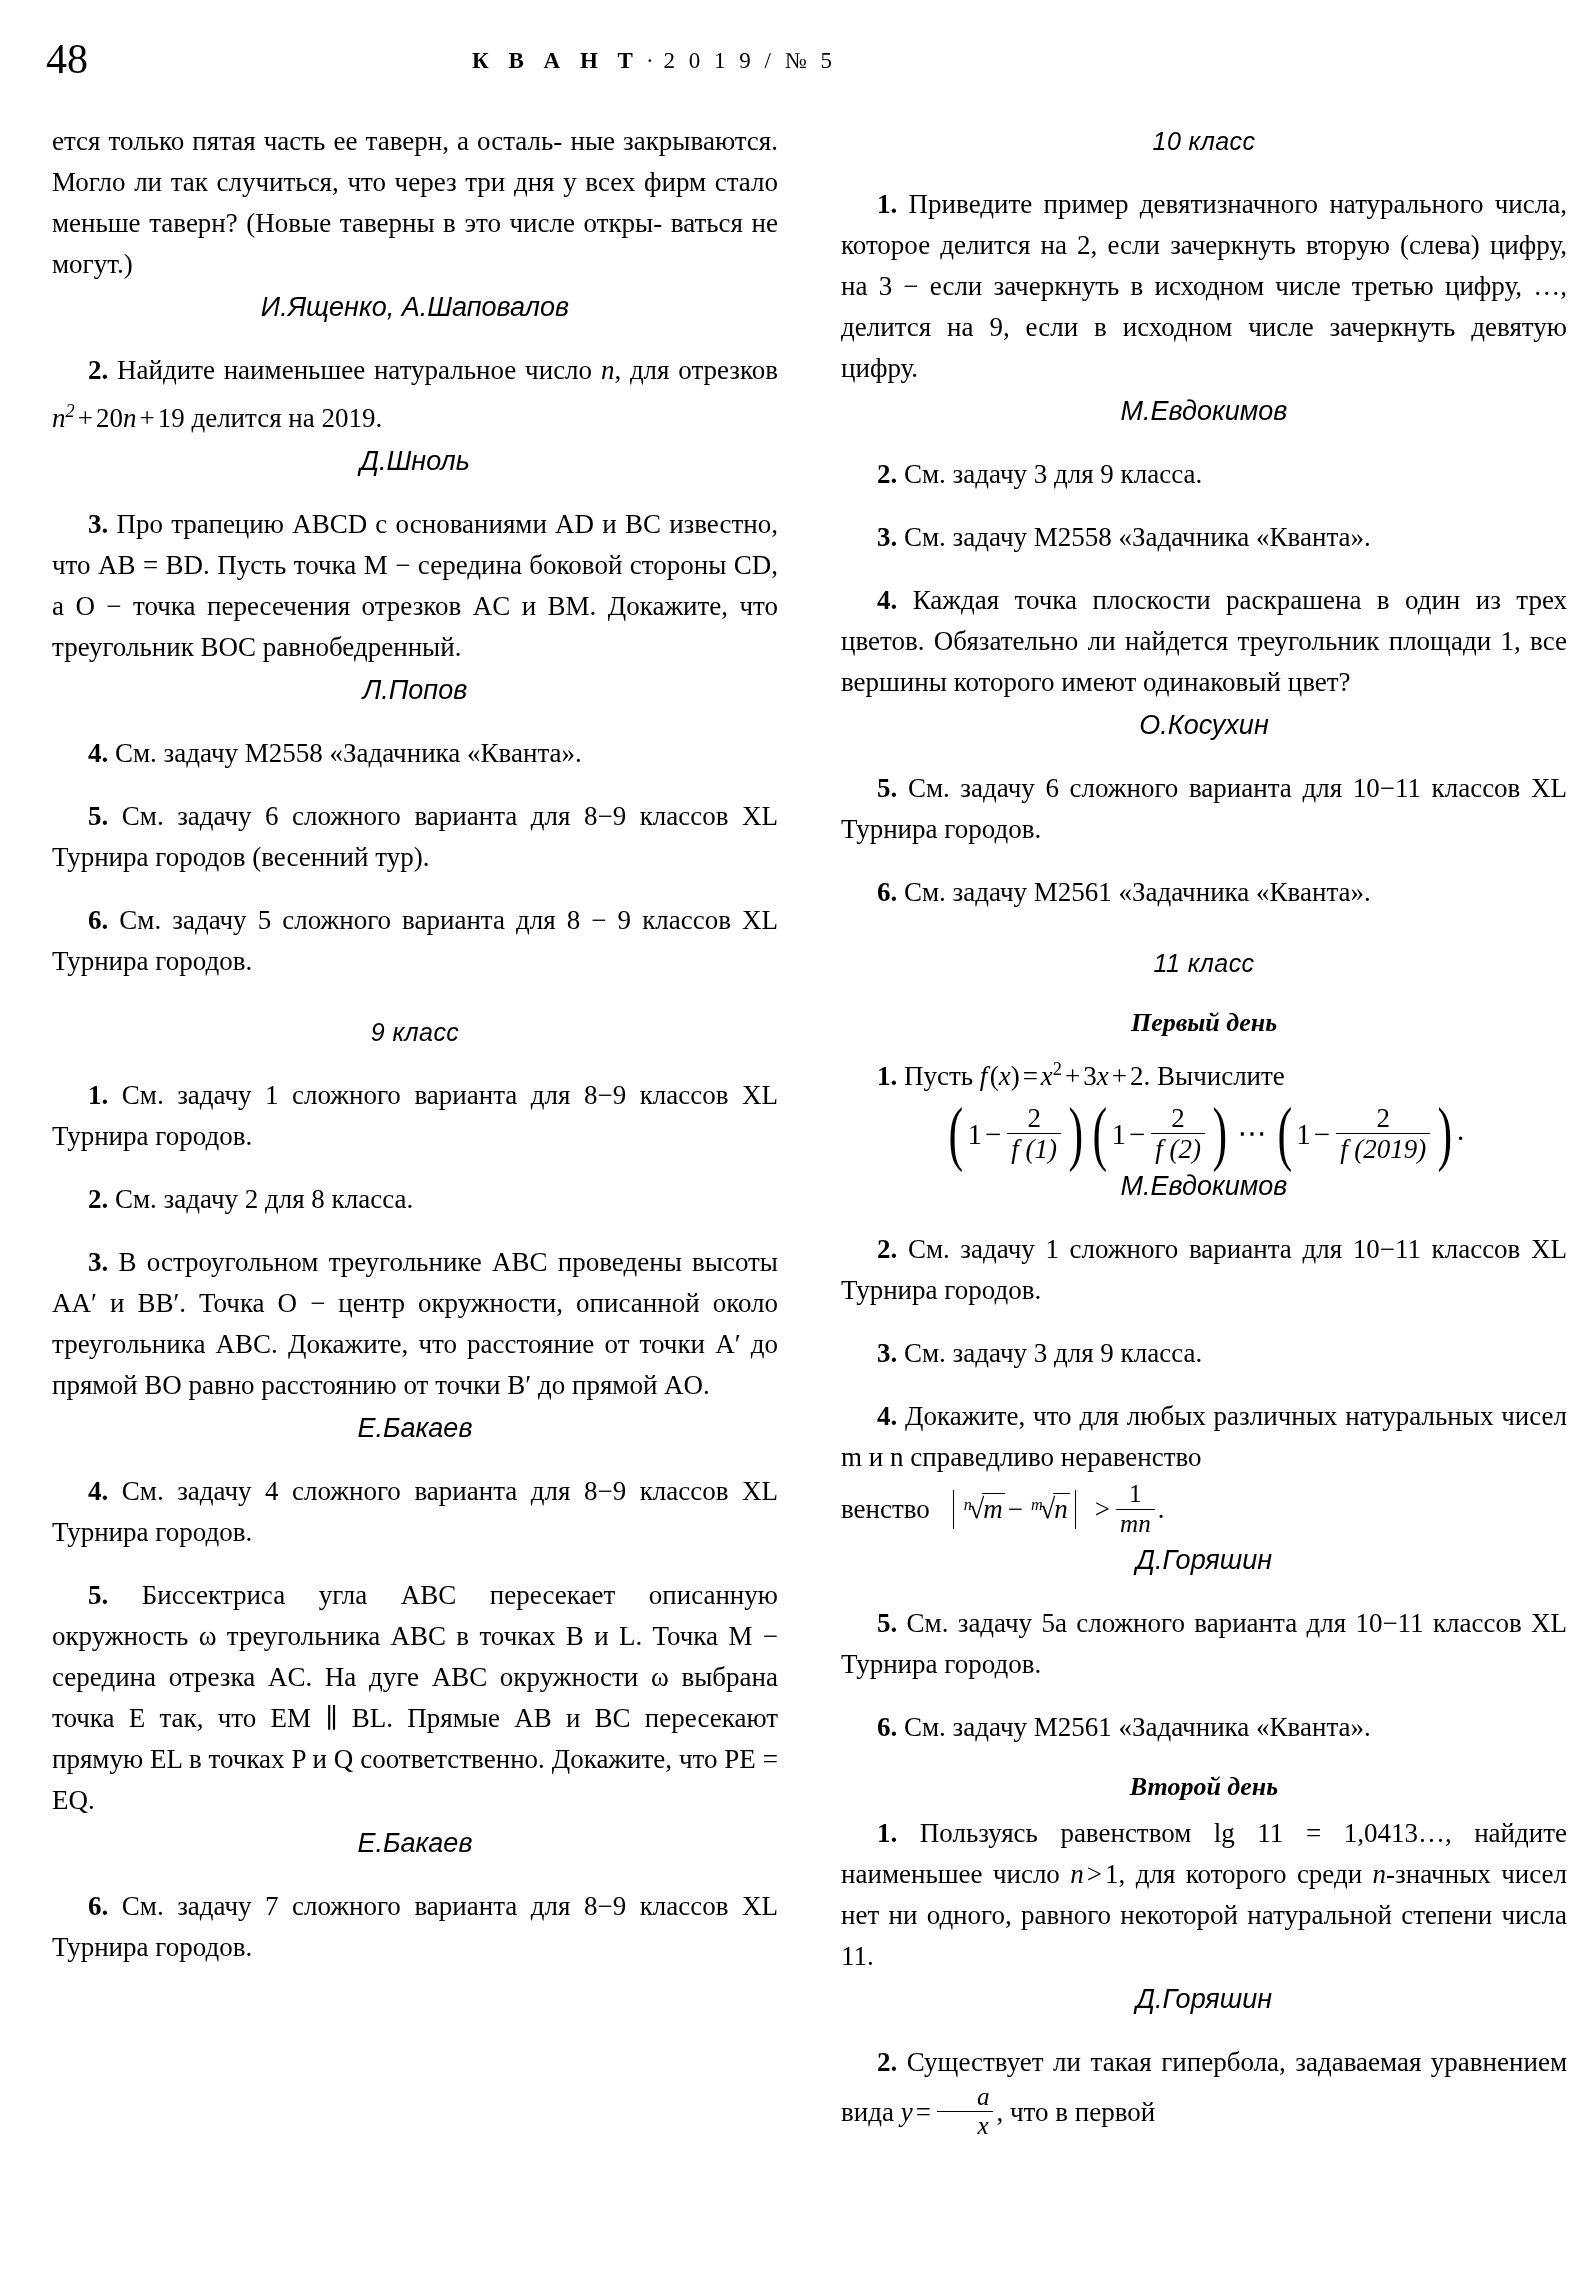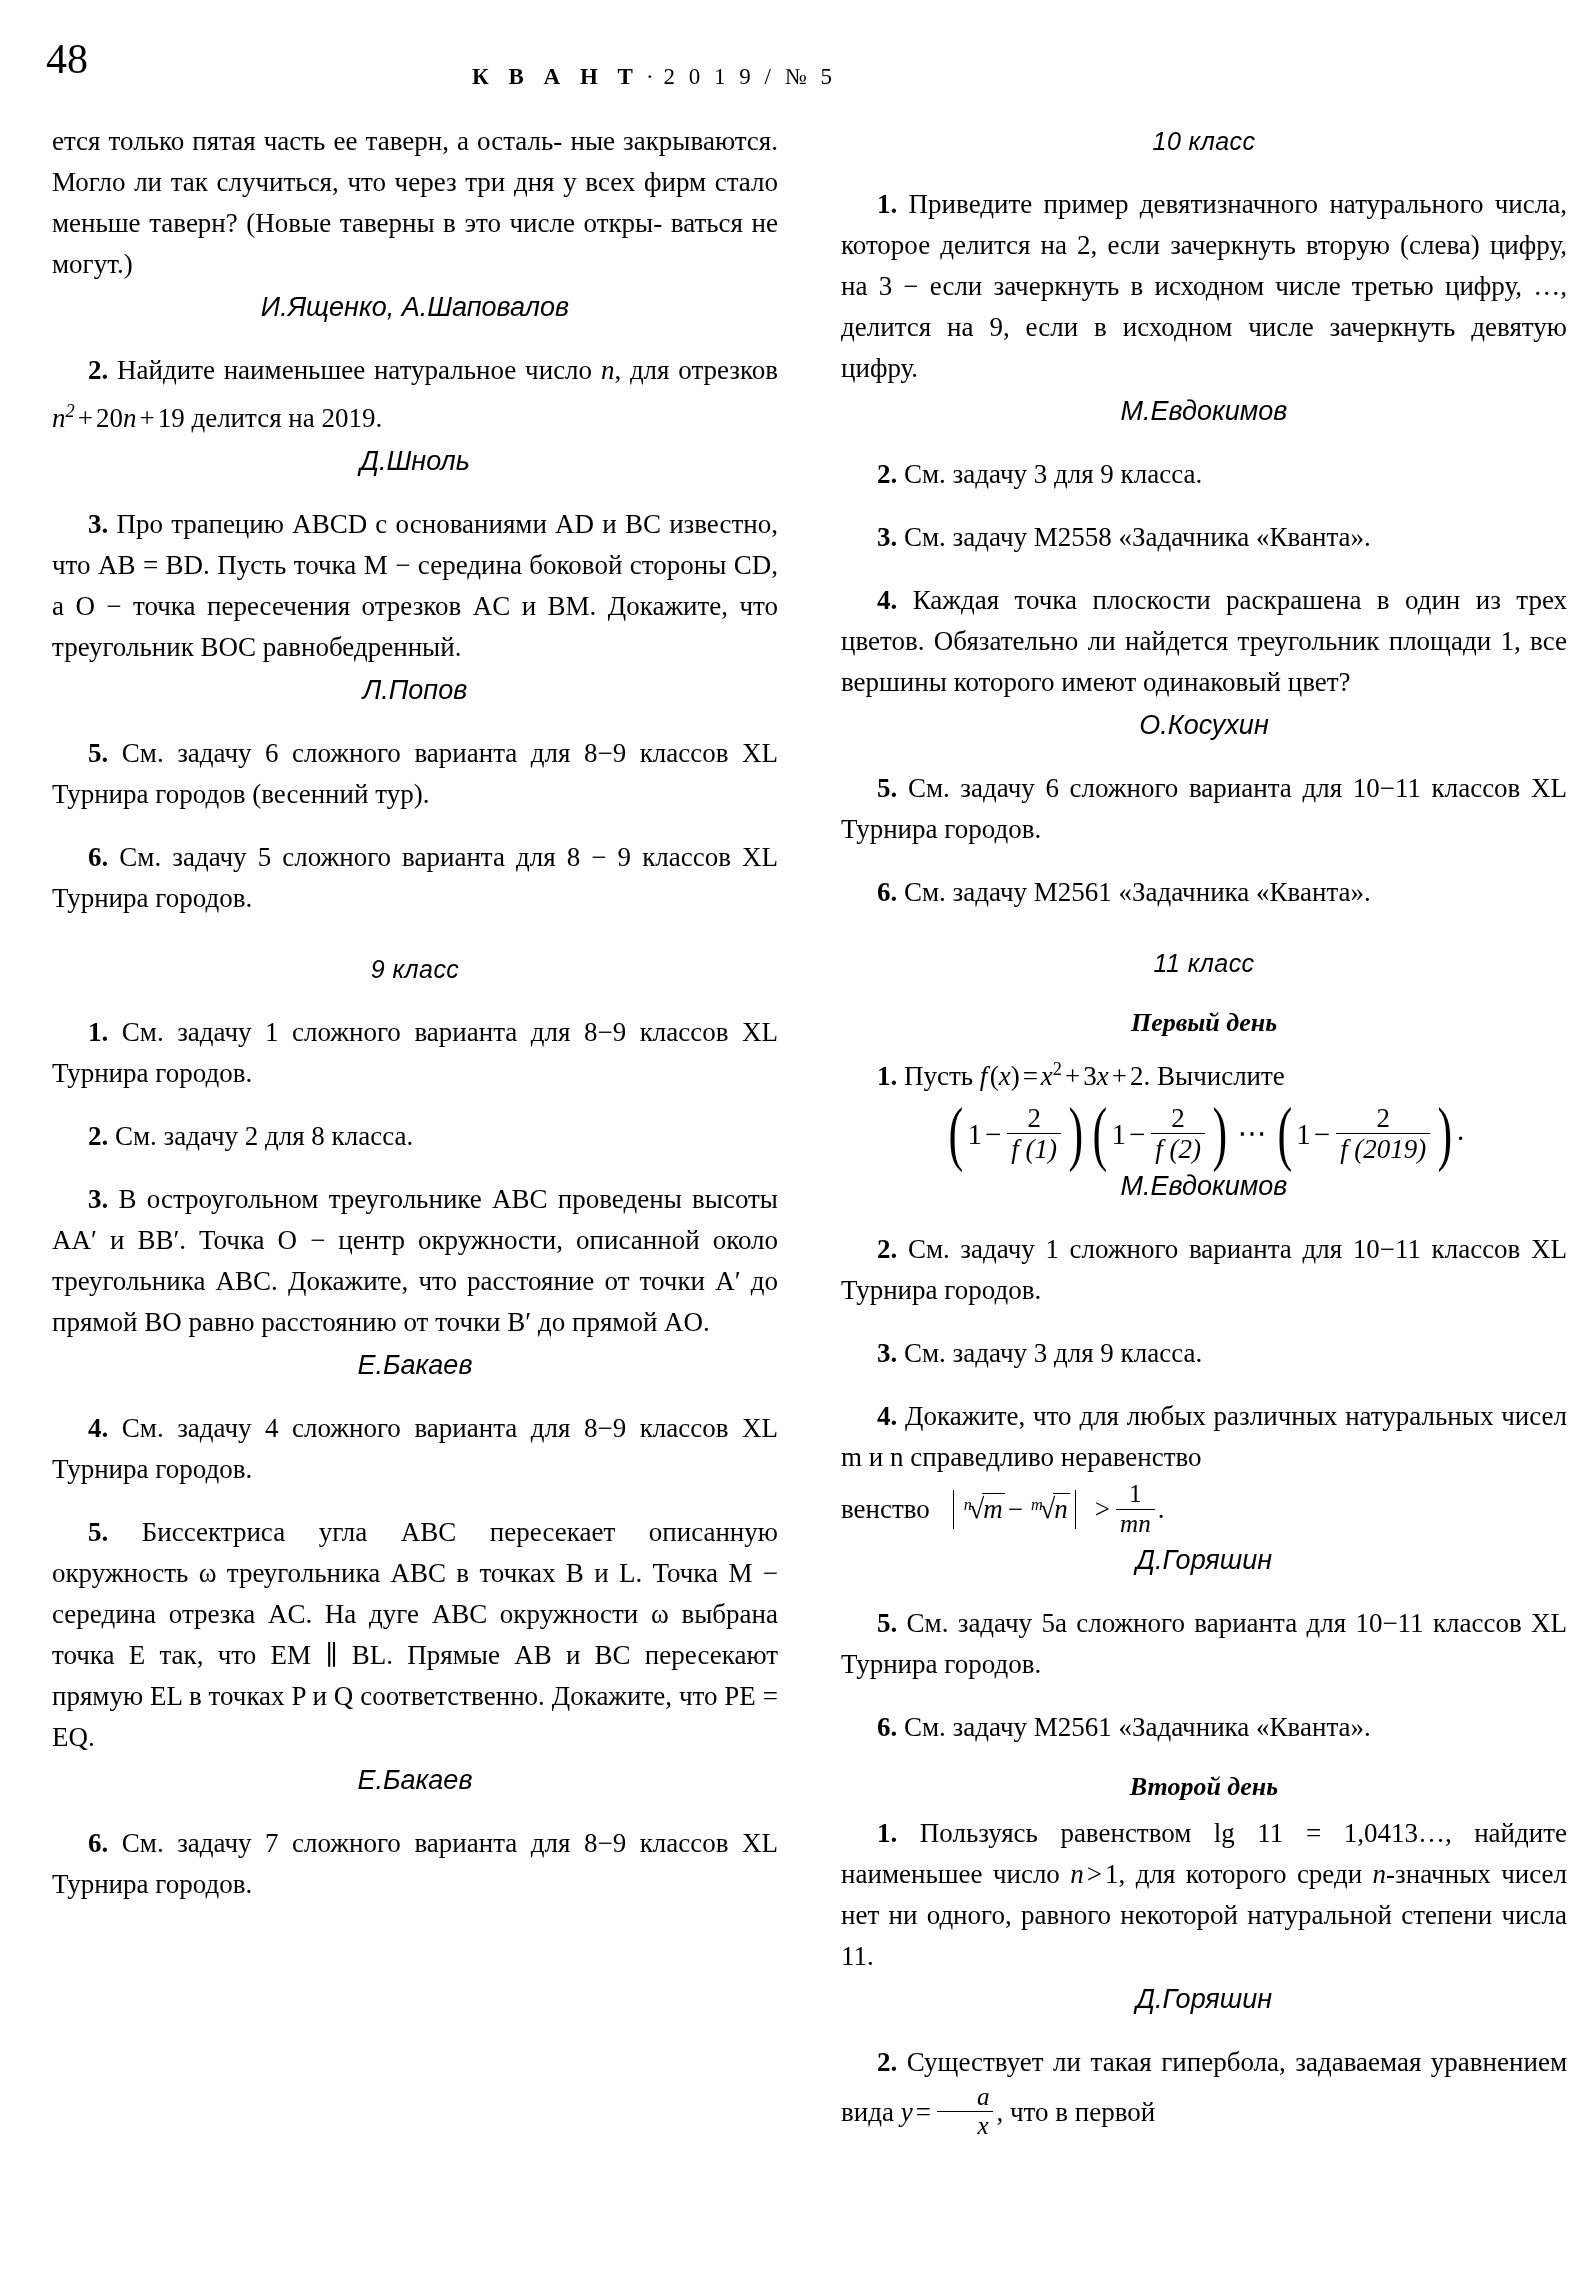--- a/index.html
+++ b/index.html
@@ -37,21 +37,21 @@
     left: 46px;
     top: 0;
     font-size: 42px;
     font-family: "Liberation Serif", serif;
     letter-spacing: 0px;
     line-height: 1;
   }
   .runtitle {
     position: absolute;
     left: 0;
-    top: 26px;
+    top: 10px;
     width: 1308px;
     text-align: center;
     font-size: 23px;
     font-family: "Liberation Serif", serif;
   }
   .runtitle .kv {
     font-weight: bold;
     letter-spacing: 7px;
   }
   .runtitle .dot {
@@ -225,20 +225,22 @@
         <span>Найдите наименьшее натуральное число</span>
         <span class="mi">n</span><span>, для отрезков</span>
         <span class="nowrap"><span class="mi">n</span><span class="sup">2</span><span class="mop">+</span><span class="mn">20</span><span class="mi">n</span><span class="mop">+</span><span class="mn">19</span></span>
         <span>делится на 2019.</span></p>
       <p class="author">Д.Шноль</p>
 
       <p class="prob"><span class="num">3.</span>
         <span>Про трапецию ABCD с основаниями AD и BC известно, что AB = BD. Пусть точка M − середина боковой стороны CD, а O − точка пересечения отрезков AC и BM. Докажите, что треугольник BOC равнобедренный.</span></p>
       <p class="author">Л.Попов</p>
 
+      <p class="prob"><span class="num">4.</span>
+        <span>См. задачу М2558 «Задачника «Кванта».</span></p>
 
       <p class="prob"><span class="num">5.</span>
         <span>См. задачу 6 сложного варианта для 8−9 классов XL Турнира городов (весенний тур).</span></p>
 
       <p class="prob"><span class="num">6.</span>
         <span>См. задачу 5 сложного варианта для 8 − 9 классов XL Турнира городов.</span></p>
 
       <h3 class="grade">9 класс</h3>
 
       <p class="prob"><span class="num">1.</span>

